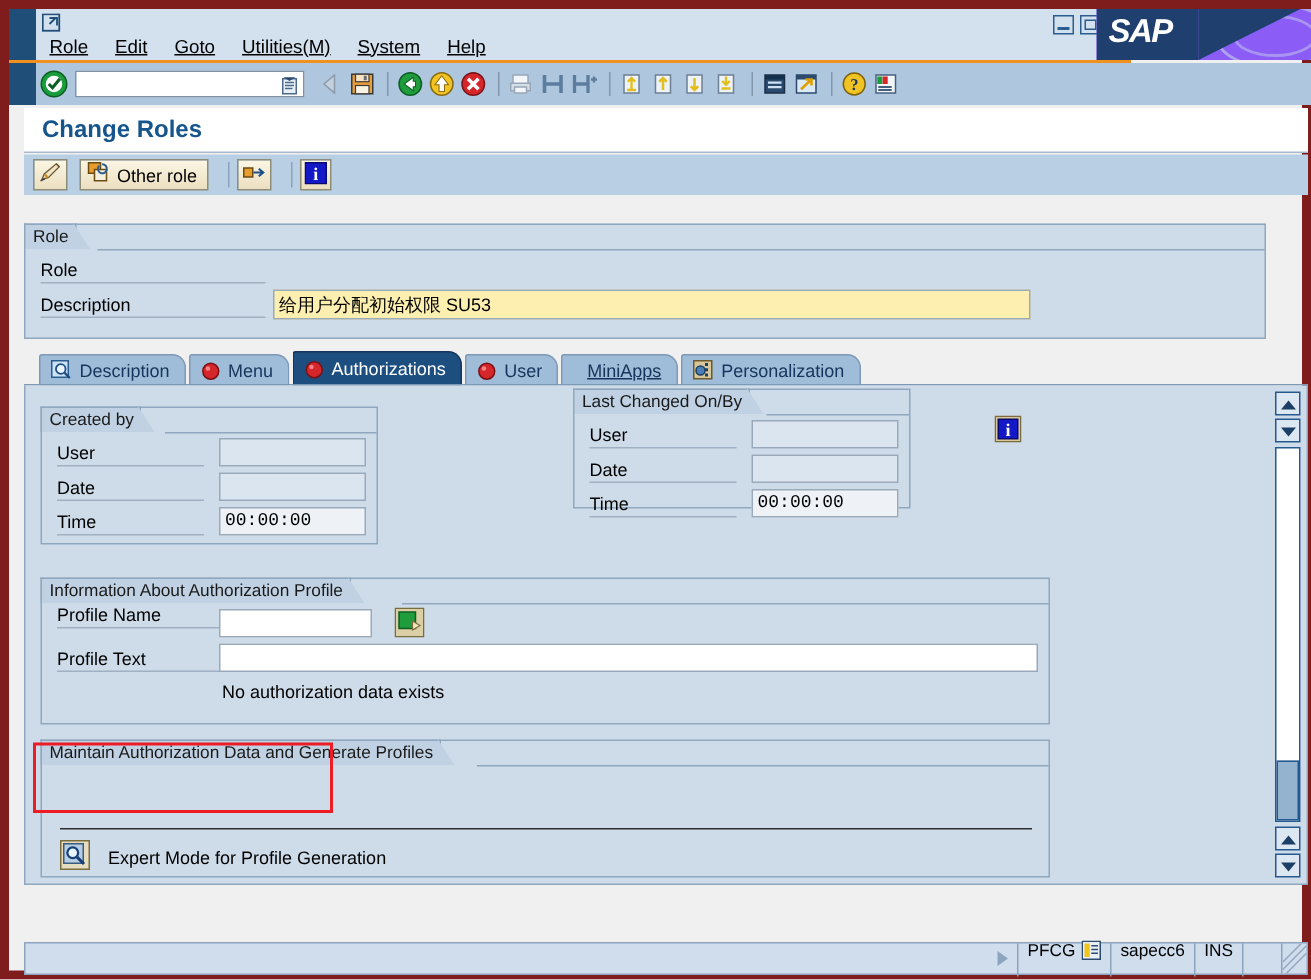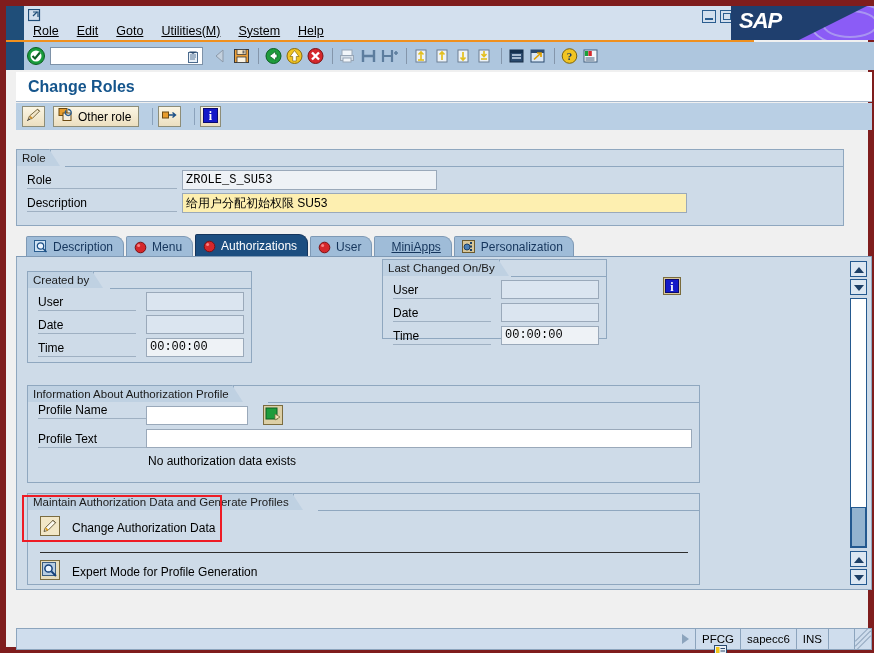--- a/index.html
+++ b/index.html
@@ -246,22 +246,22 @@
     background: #cfdded; border: 1px solid #8ca4bd;
     display: flex; align-items: stretch;
   }
   .sb-main { flex: 1; position: relative; }
   .sb-tri {
     position: absolute; right: 6px; top: 5px; width: 0; height: 0;
     border-top: 5px solid transparent; border-bottom: 5px solid transparent;
     border-left: 7px solid #8ca4bd;
   }
   .sb-cell {
-    border-left: 1px solid #8ca4bd; padding: 4px 6px;
-    display: flex; align-items: center; font-size: 11.5px; white-space: nowrap; flex-direction: column;
+    border-left: 1px solid #8ca4bd; padding: 11px 6px;
+    display: flex; align-items: flex-end; font-size: 11.5px; white-space: nowrap;
   }
   .sb-grip {
     width: 17px; border-left: 1px solid #8ca4bd; position: relative; overflow: hidden;
   }
   .sb-grip i {
     position: absolute; width: 22px; height: 1px; background: #94a9c0;
     transform: rotate(-45deg); left: -3px;
   }
 </style>
 </head>
@@ -502,21 +502,20 @@
         </svg>
       </span>
     </div>
   </div>
 
   <div class="groupbox" style="left:10px; top:143px; width:828px; height:77px;">
     <div class="gb-title">Role</div>
     <div class="gb-title-line" style="left:48px; right:0;"></div>
 
     <div class="fld-label" style="left:10px; top:22px; width:150px;">Role</div>
-    <div class="inputbox grey" style="left:165px; top:20px; width:255px; height:20px; line-height:18px;">ZROLE_S_SU53</div>
 
     <div class="fld-label" style="left:10px; top:45px; width:150px;">Description</div>
     <div class="inputbox yellow" style="left:165px; top:43px; width:505px; height:20px; line-height:18px;">给用户分配初始权限 SU53</div>
   </div>
 
   <div class="tabstrip">
     <div class="tab">
       <span class="ticon">
         <svg width="14" height="14" viewBox="0 0 14 14">
           <rect x="0.5" y="0.5" width="11" height="11" fill="#cfe2f3" stroke="#2a5d8f"></rect>
@@ -627,31 +626,20 @@
       <div class="inputbox white" style="left:118px; top:43px; width:546px; height:19px; line-height:17px;"></div>
 
       <div class="fld-label" style="left:23px; top:68px; width:110px;margin-top:48px;">Status</div>
       <div class="statictext" style="left:120px; top:68px;">No authorization data exists</div>
     </div>
 
     <div class="groupbox" style="left:10px; top:236px; width:673px; height:92px;">
       <div class="gb-title">Maintain Authorization Data and Generate Profiles</div>
       <div class="gb-title-line" style="left:290px; right:0;"></div>
 
-      <div class="linkrow" style="left:12px; top:22px;">
-        <span class="lri">
-          <svg width="20" height="20" viewBox="0 0 20 20">
-            <rect x="0.5" y="0.5" width="19" height="19" fill="#f2e7c7" stroke="#7b6c3f"></rect>
-            <path d="M4 15.5 L5.3 11.8 L13 4.3 L15.5 6.8 L8 14.3 Z" fill="#fdfaf0" stroke="#5d5132" stroke-width="0.9"></path>
-            <path d="M13 4.3 L15.5 6.8" stroke="#5d5132"></path>
-            <path d="M5.6 12.2 L7.7 14.3" stroke="#e0a01c" stroke-width="1.8"></path>
-          </svg>
-        </span>
-        <span class="lrt">Change Authorization Data</span>
-      </div>
 
       <div class="hrule" style="left:12px; top:58px; width:648px;"></div>
 
       <div class="linkrow" style="left:12px; top:66px;">
         <span class="lri">
           <svg width="20" height="20" viewBox="0 0 20 20">
             <rect x="0.5" y="0.5" width="19" height="19" fill="#e6ddc0" stroke="#7b6c3f"></rect>
             <rect x="2.5" y="2.5" width="13" height="13" fill="#b7cde3" stroke="#3a5c80"></rect>
             <circle cx="8.5" cy="8.5" r="3.6" fill="#eaf4ff" stroke="#14407a" stroke-width="1.5"></circle>
             <path d="M11.4 11.4 L16 16" stroke="#14407a" stroke-width="2"></path>

